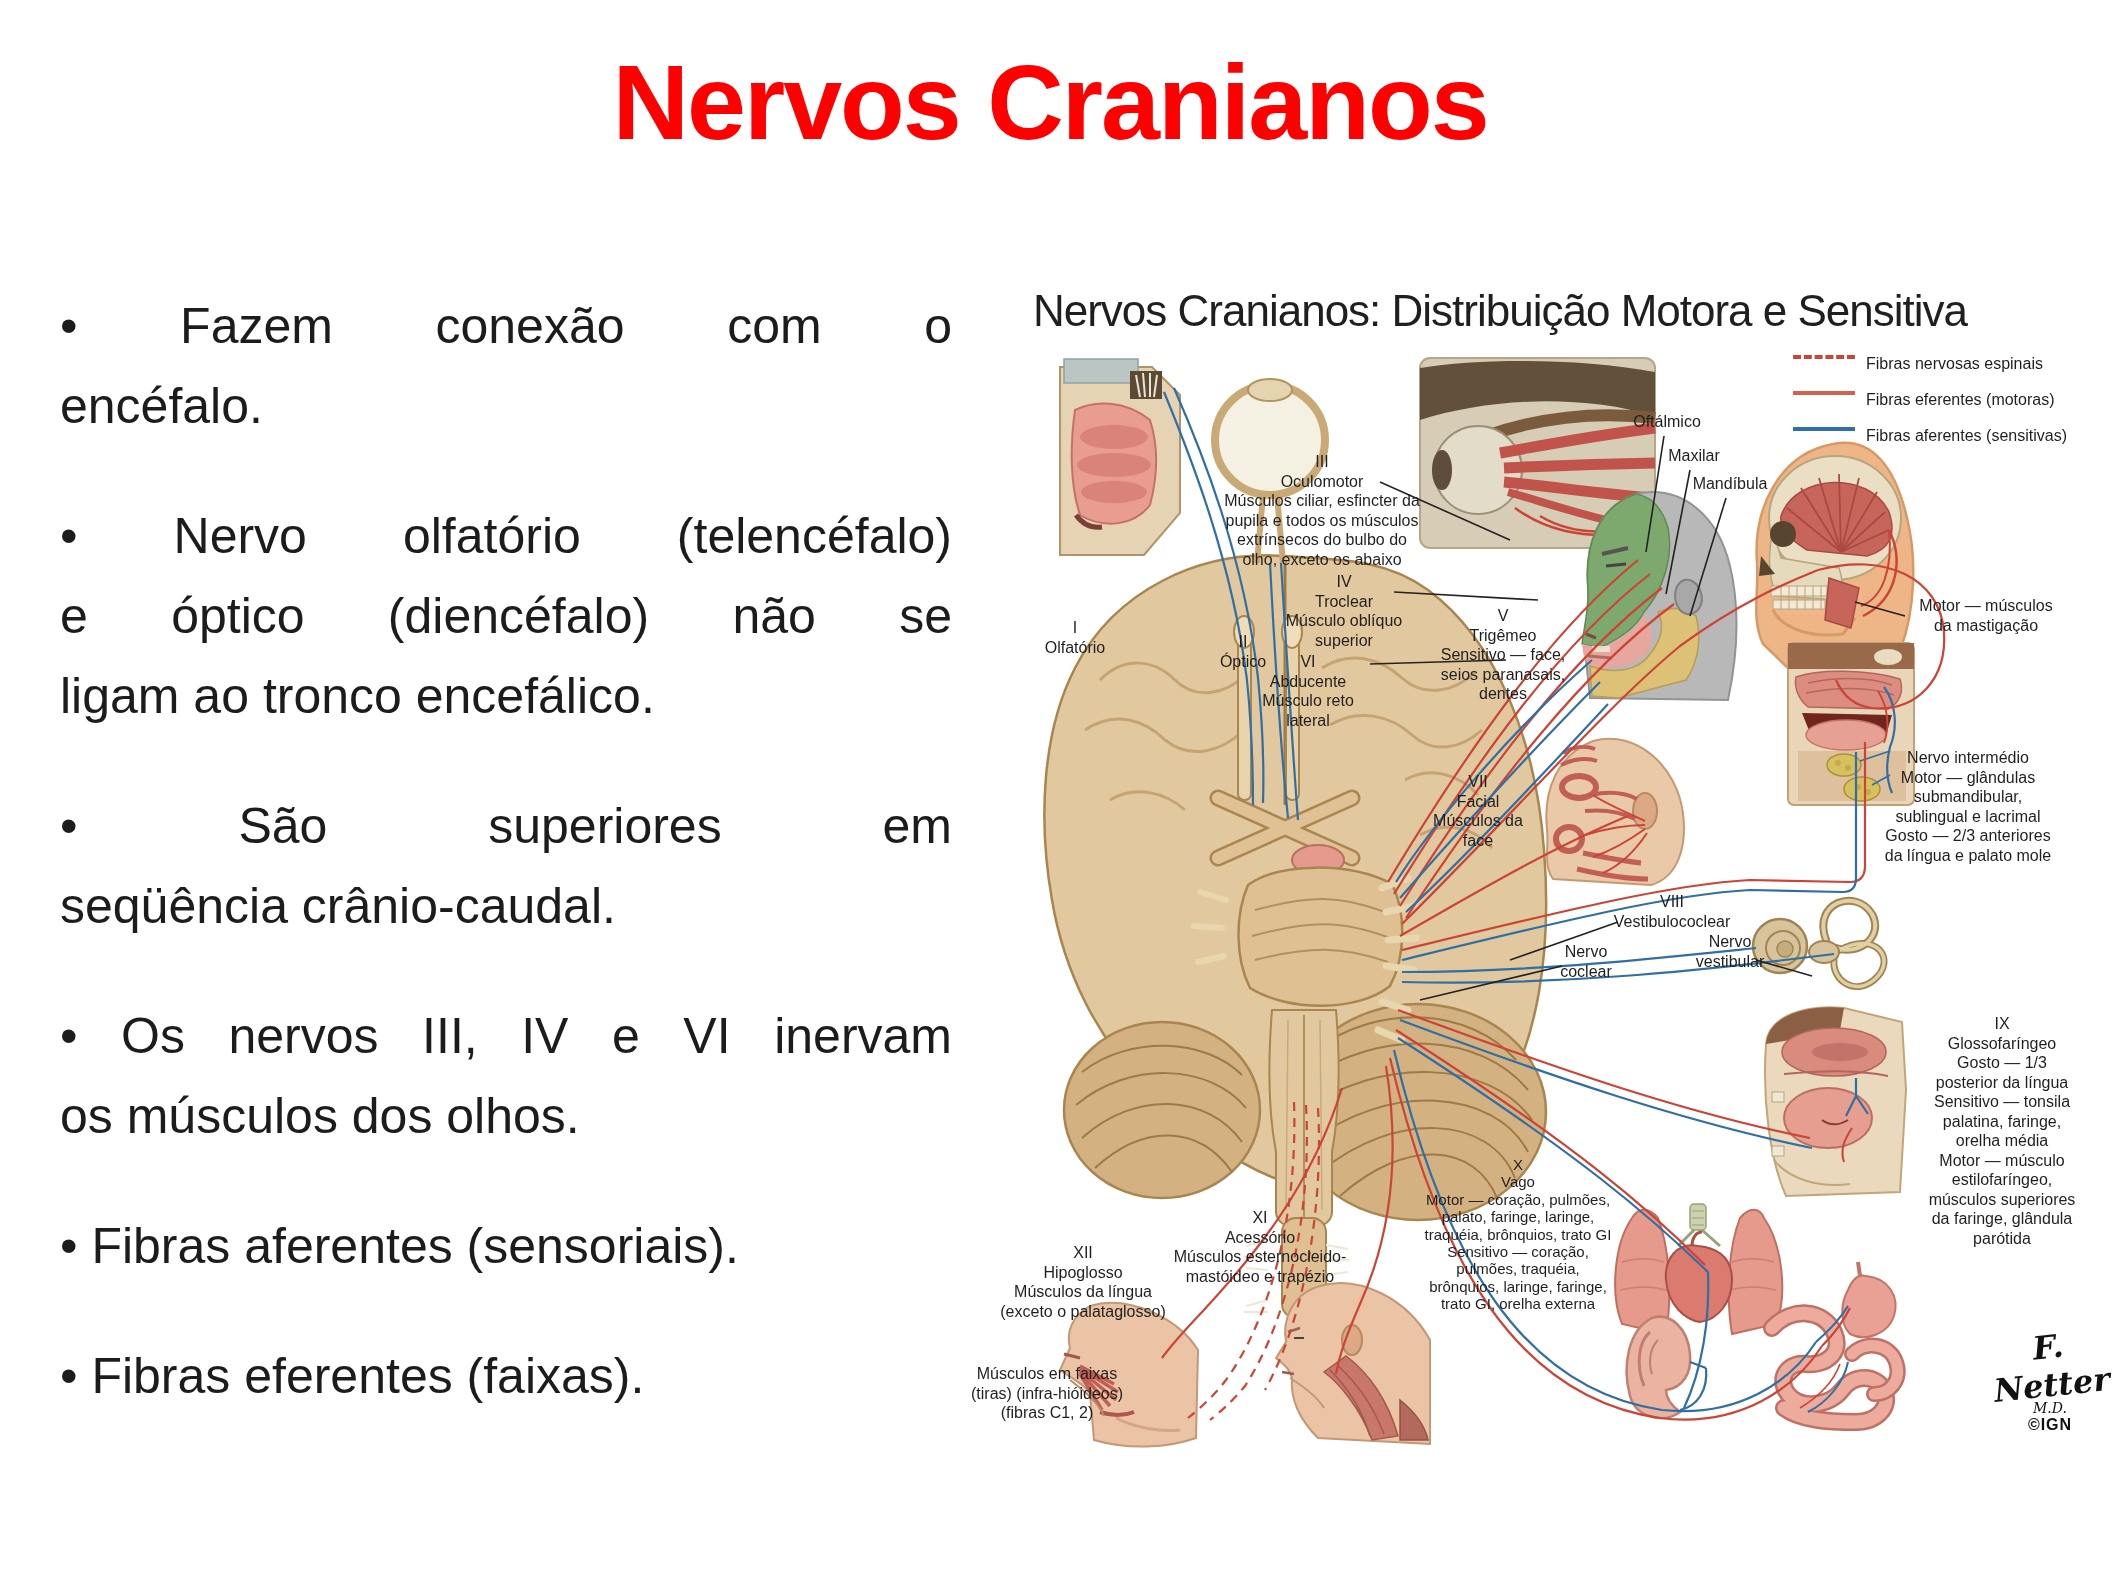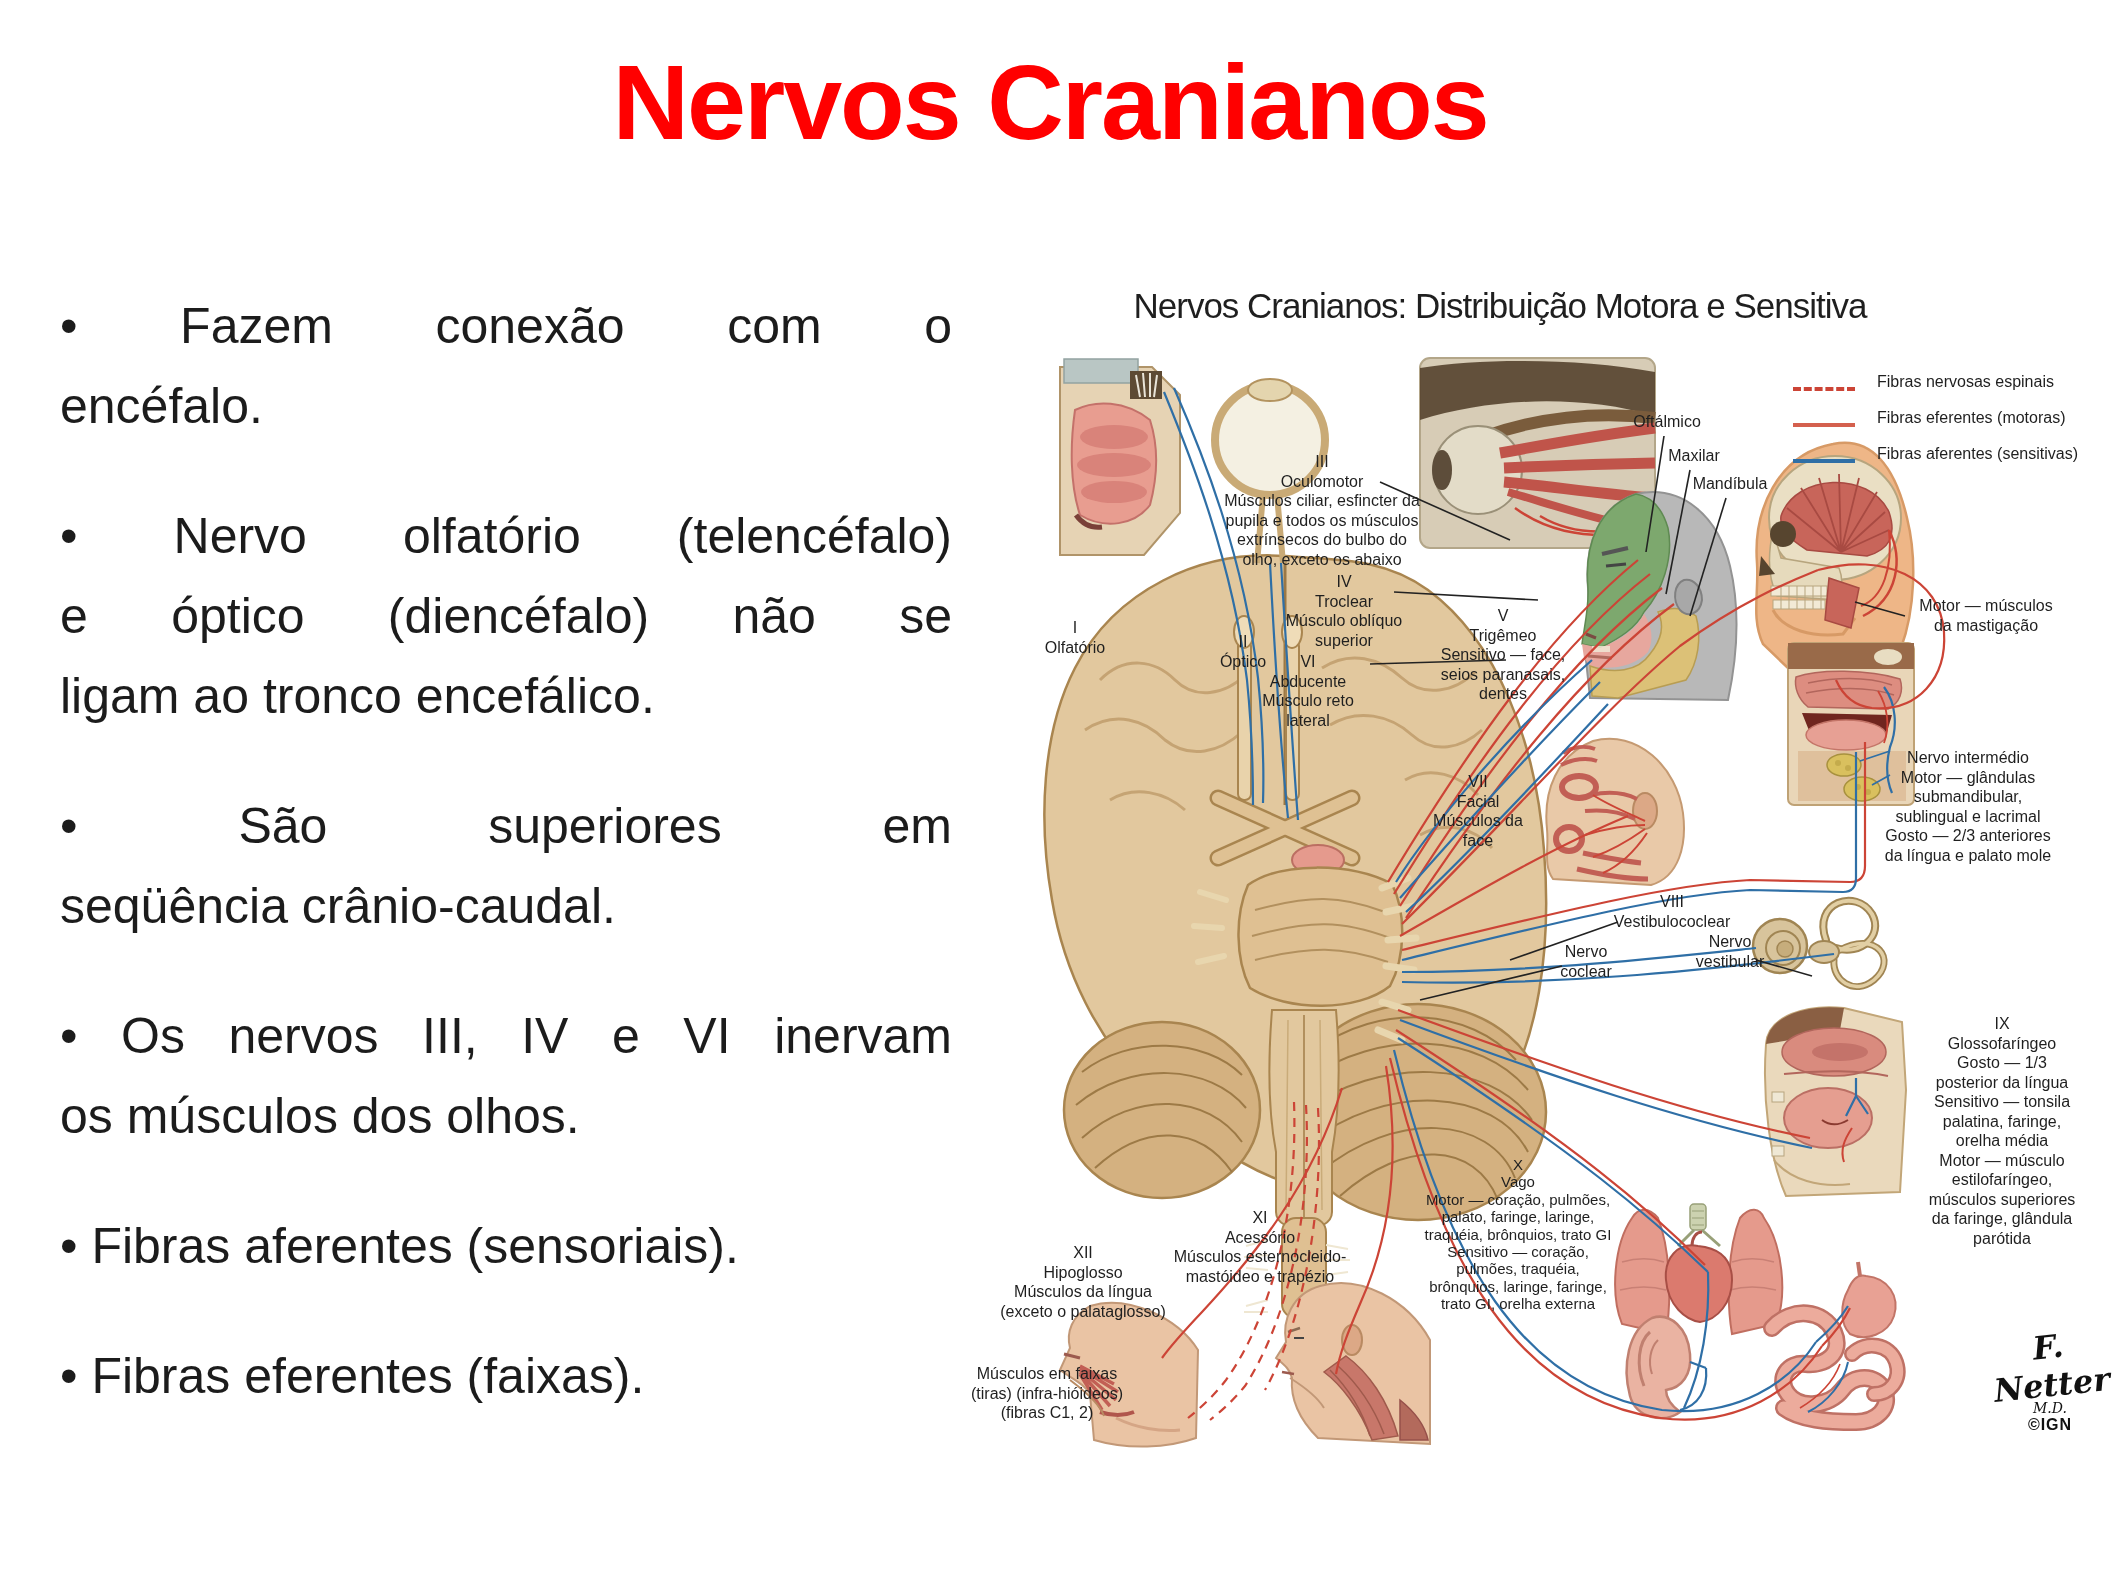--- a/index.html
+++ b/index.html
@@ -16,24 +16,24 @@
   .bullets{position:absolute;left:60px;top:286px;width:892px;}
   .bullet{margin-bottom:50px;font-size:50px;line-height:1.6;color:#1c1c1c;}
   .bullet .line{display:block;text-align:justify;text-align-last:justify;}
   .bullet .line.last{text-align:left;text-align-last:left;}
   .bullet .line.first::before{content:"• ";white-space:pre;}
   
   .figure{position:absolute;left:950px;top:260px;width:1162px;height:1324px;}
   .figure svg{position:absolute;left:0;top:0;}
   .fig-title{
     position:absolute;left:550px;top:26px;transform:translateX(-50%);
-    font-size:35px;letter-spacing:-1px;color:#1f1f1f;white-space:nowrap;
+    font-size:44px;letter-spacing:-1px;color:#1f1f1f;white-space:nowrap;
   }
   .legend{position:absolute;left:843px;top:95px;}
-  .legend-row{display:flex;align-items:flex-end;height:36px;gap:22px;}
+  .legend-row{display:flex;align-items:flex-start;height:36px;gap:11px;}
   .sw{width:62px;height:0;}
   .sw.dashed-red{border-top:4px dashed #cc4436;}
   .sw.solid-red{border-top:4px solid #d4604e;}
   .sw.solid-blue{border-top:4px solid #2f6fa6;}
   .legend-row .lg-label{font-size:16px;color:#1f1f1f;white-space:nowrap;}
   .fig-label{
     position:absolute;transform:translateX(-50%);white-space:pre-line;text-align:center;
     font-size:16px;line-height:1.22;color:#1f1f1f;width:max-content;max-width:250px;
   }
   .fig-label.small{font-size:15px;line-height:1.16;}

